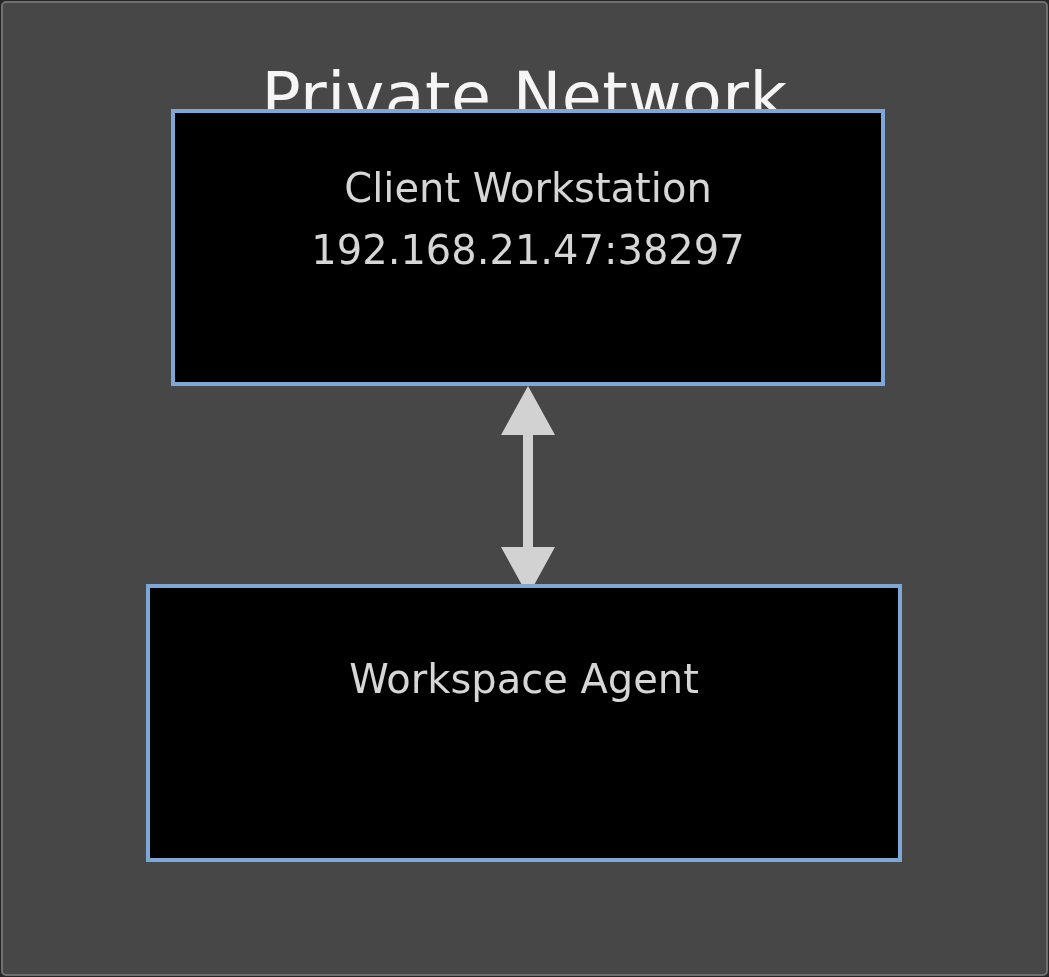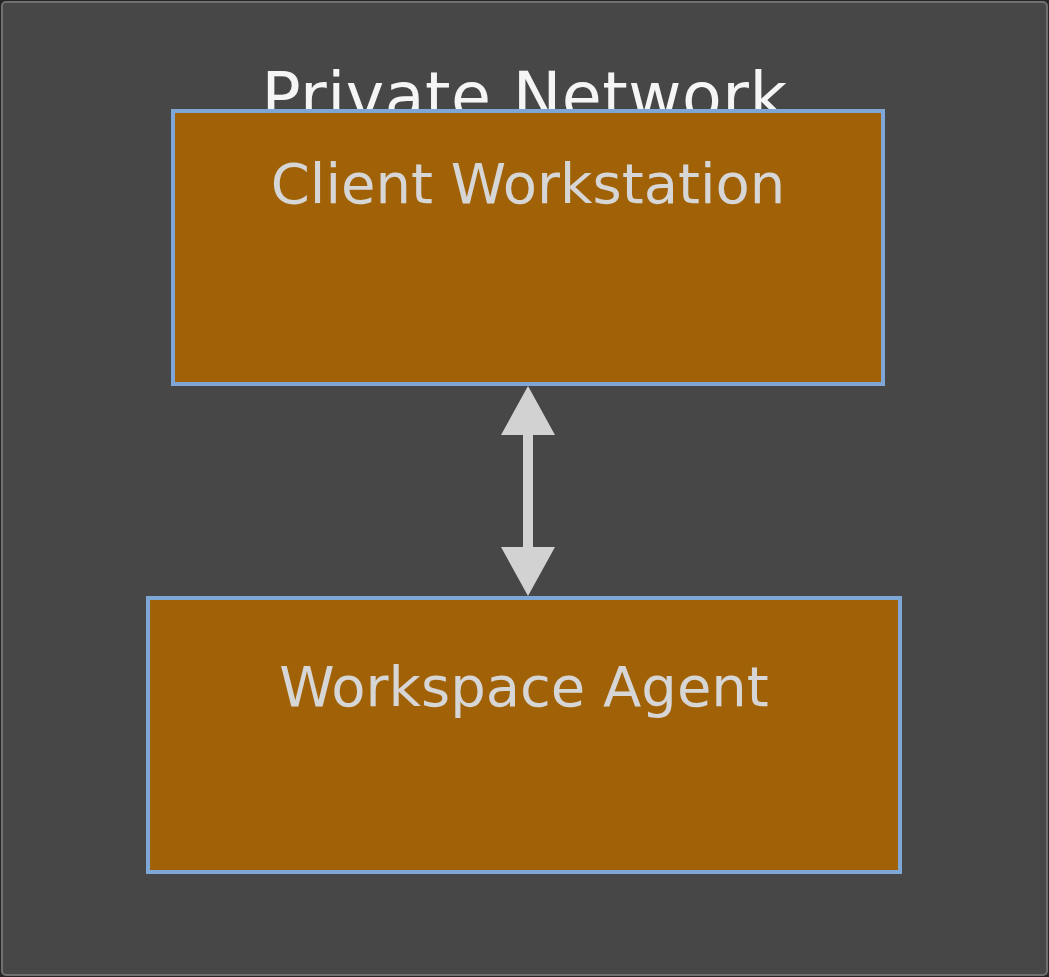--- a/index.html
+++ b/index.html
@@ -29,37 +29,37 @@
     text-align: center;
     font-size: 65px;
     font-weight: 500;
     letter-spacing: 0.5px;
     color: #f5f5f5;
     margin-top: 48px;
   }
   .node {
     position: absolute;
     box-sizing: border-box;
-    background: #a16207;
+    background: #000000;
     border: 4px solid #7ea6d7;
     text-align: center;
-    padding-top: 28px;
+    padding-top: 44px;
     color: #d6d6d6;
-    font-size: 56px;
+    font-size: 40px;
     line-height: 1.55;
   }
   .node-client {
     left: 168px;
     top: 106px;
     width: 714px;
     height: 277px;
   }
   .node-agent {
     left: 143px;
-    top: 593px;
+    top: 581px;
     width: 756px;
     height: 278px;
   }
   .node-agent .node-label {
     padding-top: 16px;
   }
   .arrow {
     position: absolute;
     left: 497px;
     top: 383px;
@@ -69,20 +69,21 @@
 </style>
 </head>
 <body>
 
 <div class="canvas">
 
   <div class="diagram-title">Private Network</div>
 
   <div class="node node-client">
     <div class="node-label">Client Workstation</div>
+    <div class="node-address">192.168.21.47:38297</div>
   </div>
 
   <svg class="arrow" viewBox="0 0 56 210" xmlns="http://www.w3.org/2000/svg">
     <polygon points="28,0 55,49 33,49 33,161 55,161 28,210 1,161 23,161 23,49 1,49" fill="#d2d2d2"></polygon>
   </svg>
 
   <div class="node node-agent">
     <div class="node-label">Workspace Agent</div>
   </div>
 

